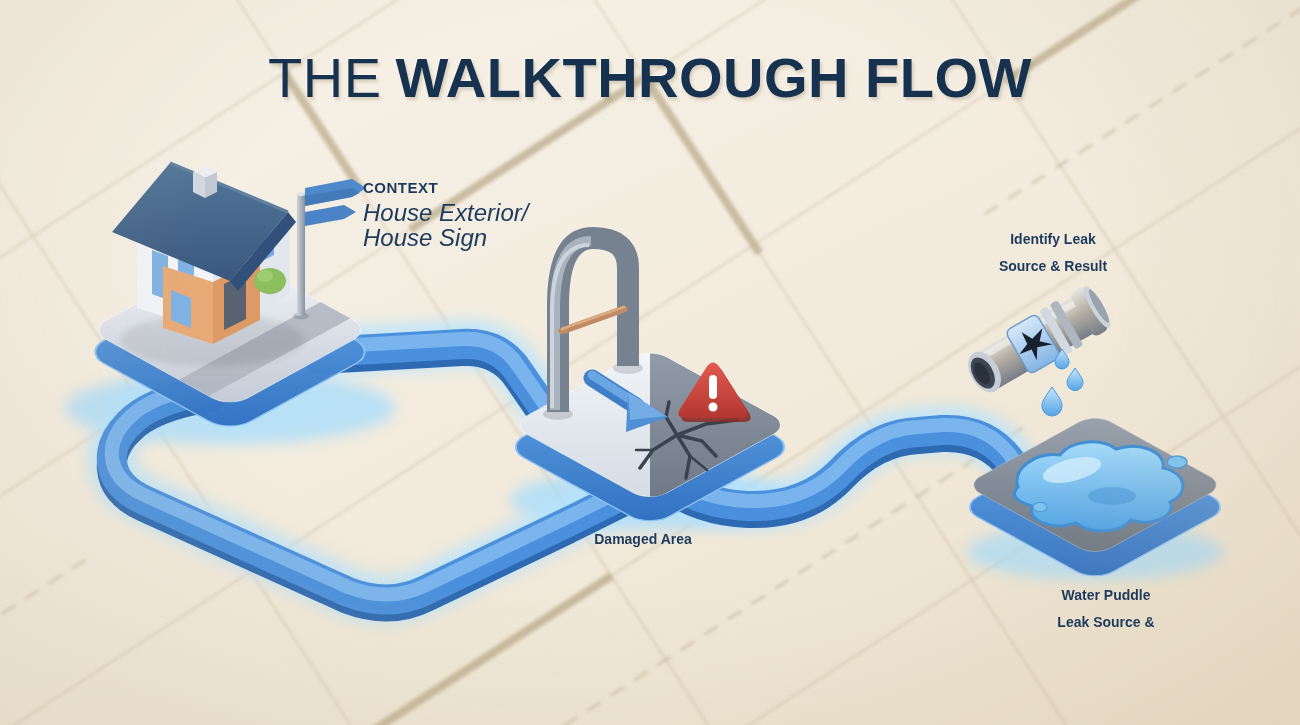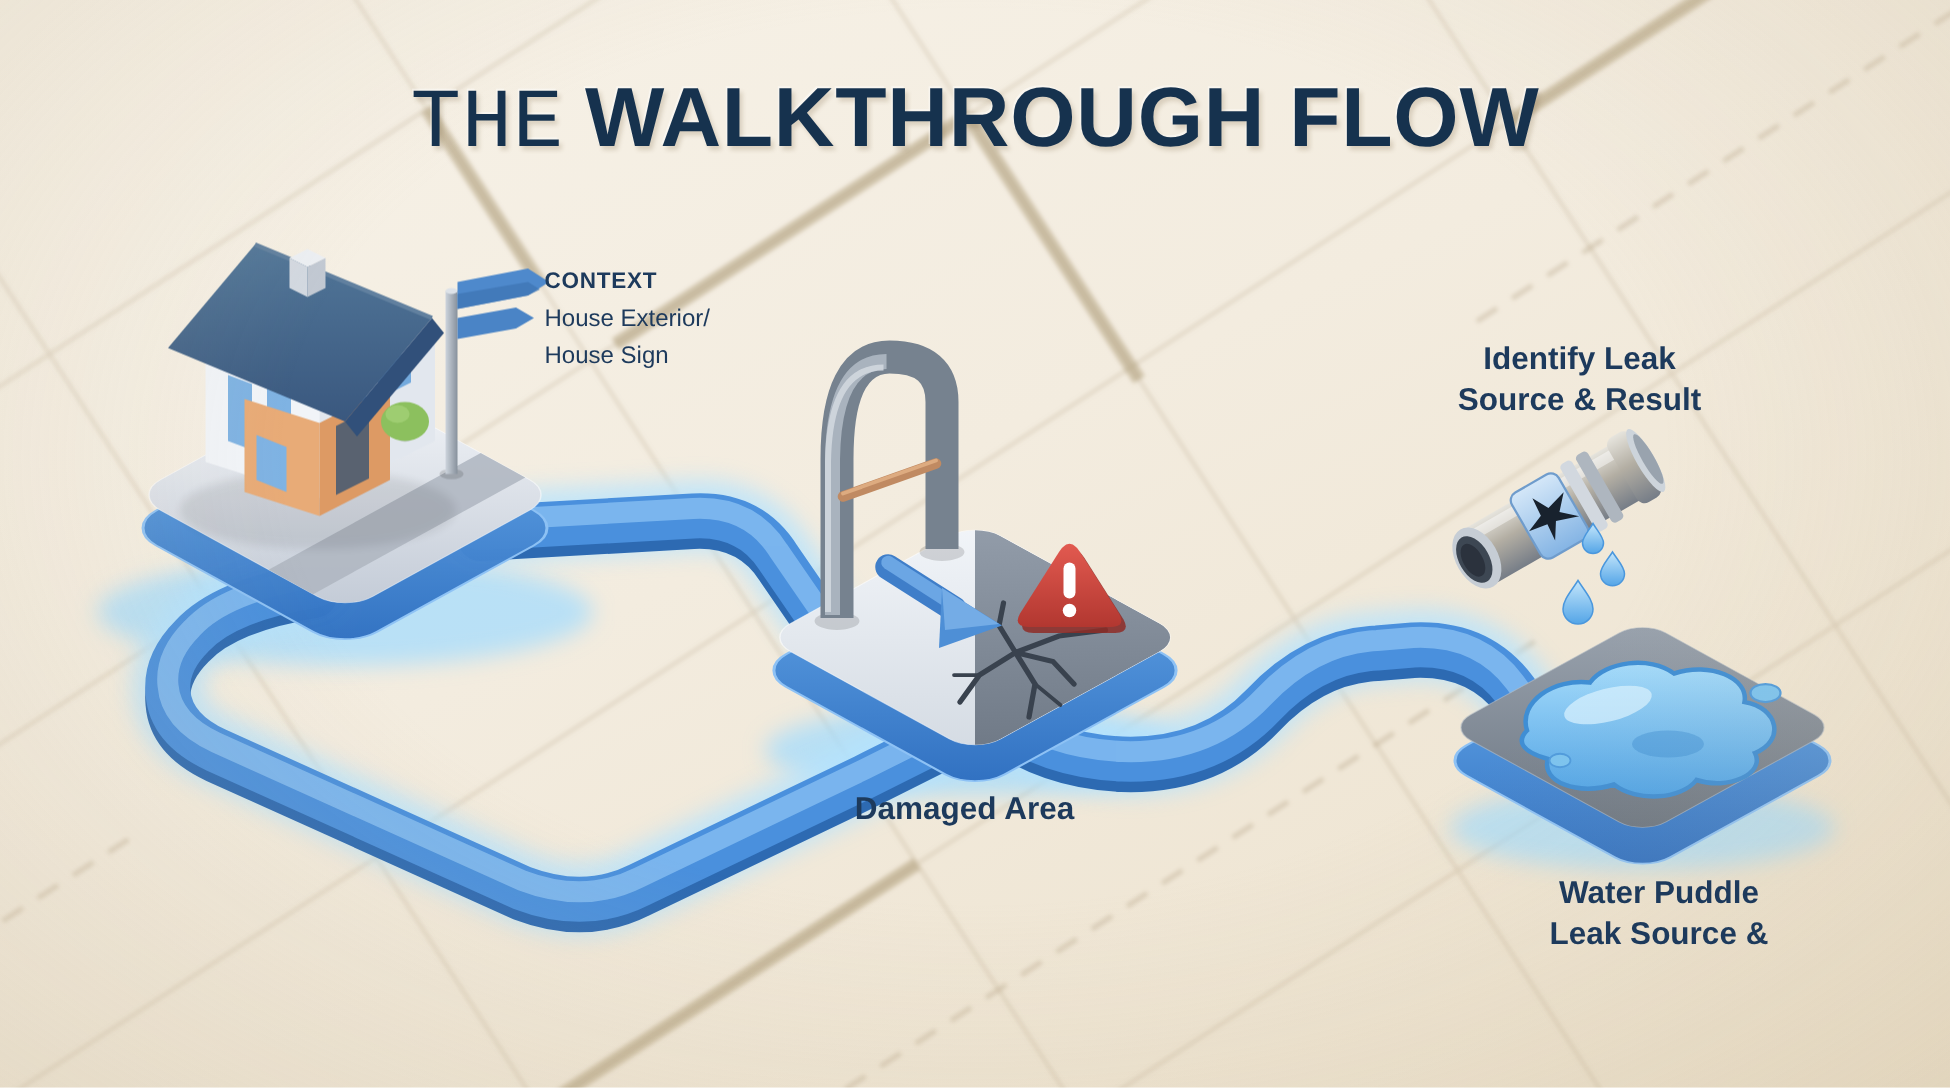--- a/index.html
+++ b/index.html
@@ -12,27 +12,27 @@
   .vignette{
     background:radial-gradient(ellipse at 50% 42%, rgba(255,255,255,0.0) 50%, rgba(203,186,154,0.30) 100%);
     pointer-events:none;
   }
   .title{
     position:absolute;top:50px;left:0;width:1300px;text-align:center;
     color:#16324e;font-size:56px;letter-spacing:.5px;line-height:1;
     text-shadow:2px 3px 3px rgba(122,100,66,.22), -1px -1px 0 rgba(255,255,255,.45);
     white-space:nowrap;
   }
-  .title .t-prefix{font-weight:500;margin-right:14px;font-family:Liberation Mono, monospace;}
+  .title .t-prefix{font-weight:500;margin-right:14px;}
   .title .t-main{font-weight:800;}
   .lbl{position:absolute;color:#1d3a5c;}
   .lbl-context{left:363px;top:179px;}
   .lbl-context .h{font-size:15px;font-weight:800;letter-spacing:.5px;margin-bottom:4px;}
-  .lbl-context .s{font-size:16px;font-weight:500;line-height:25px;}
-  .lbl-center{text-align:center;font-size:21px;font-weight:600;line-height:27px;}
+  .lbl-context .s{font-size:24px;font-weight:500;line-height:25px;font-style:italic;}
+  .lbl-center{text-align:center;font-size:14px;font-weight:600;line-height:27px;}
   .lbl-identify{left:933px;top:226px;width:240px;}
   .lbl-damaged{left:533px;top:526px;width:220px;}
   .lbl-leak{left:986px;top:582px;width:240px;}
 </style>
 </head>
 <body>
 
 <svg class="layer" viewBox="0 0 1300 725" xmlns="http://www.w3.org/2000/svg">
   <defs>
       <filter id="bgblur" x="-20%" y="-20%" width="140%" height="140%">

